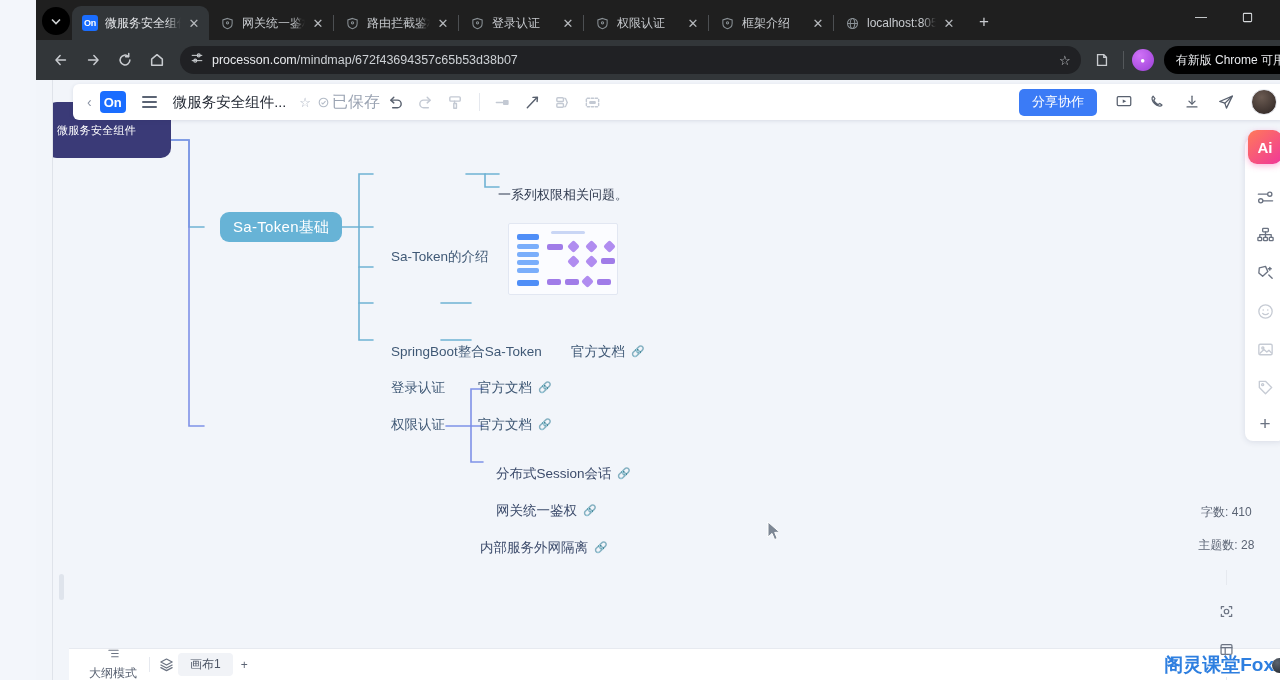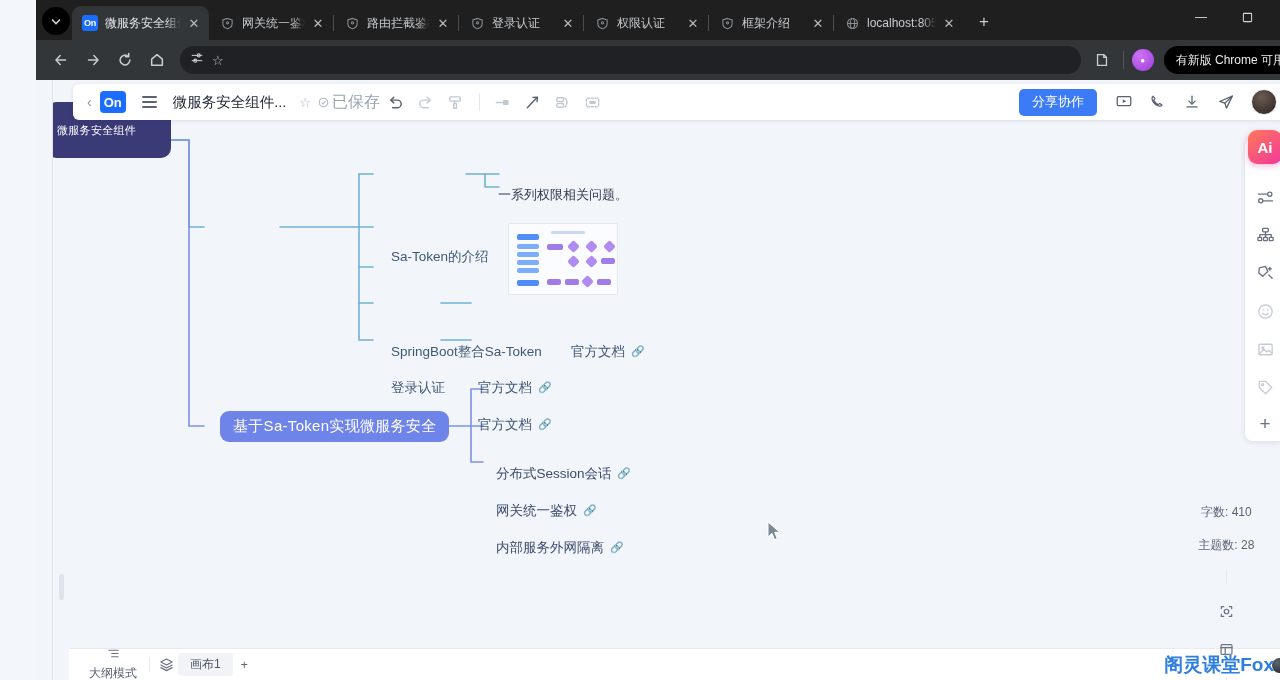--- a/index.html
+++ b/index.html
@@ -512,20 +512,21 @@
 
     <div class="urlbox">
       <span>
         <svg width="14" height="14" viewBox="0 0 16 16" fill="none" stroke="#c9ccd0" stroke-width="1.2">
             <line x1="2" y1="5" x2="14" y2="5"></line>
             <line x1="2" y1="11" x2="14" y2="11"></line>
             <circle cx="10" cy="5" r="1.7"></circle>
             <circle cx="6" cy="11" r="1.7"></circle>
           </svg>
       </span>
+      <span class="url-text"><span class="host">processon.com</span><span>/mindmap/672f43694357c65b53d38b07</span></span>
       <span class="star">☆</span>
     </div>
 
     <div class="extbtn">
       <svg width="16" height="16" viewBox="0 0 18 18">
           <path d="M4 3h7l3 3v9H4z"></path>
           <path d="M11 3v3h3"></path>
         </svg>
     </div>
     <div class="vsep"></div>
@@ -566,20 +567,21 @@
               <path d="M388 260 H418" stroke="#6fb2d4"></path>
 
               <path d="M393 346 H418 V309 H430" stroke="#7f92e8"></path>
               <path d="M418 346 H430" stroke="#7f92e8"></path>
               <path d="M418 346 V382 H430" stroke="#7f92e8"></path>
             </g>
           </svg>
 
           <div class="node node-root">微服务安全组件</div>
 
+          <div class="node node-l1-cyan">Sa-Token基础</div>
 
           <div class="leaf cy" style="left:338px; top:168px;">
             <span>Sa-Token的介绍</span>
           </div>
 
           <div class="mm-image">
             <div class="chip" style="left:8px;top:10px;width:22px;height:6px;background:#4f8ef7;"></div>
             <div class="chip" style="left:8px;top:20px;width:22px;height:5px;background:#7aaefb;"></div>
             <div class="chip" style="left:8px;top:28px;width:22px;height:5px;background:#7aaefb;"></div>
             <div class="chip" style="left:8px;top:36px;width:22px;height:5px;background:#7aaefb;"></div>
@@ -616,31 +618,30 @@
           </div>
 
           <div class="leaf cy" style="left:338px; top:336px;">
             <span>权限认证</span>
           </div>
           <div class="leaf cy" style="left:425px; top:336px;">
             <span>官方文档</span>
             <span class="linkicon">🔗</span>
           </div>
 
-          <div class="node node-l1-blue">基于Sa-Token实现微服务安全</div>
 
           <div class="leaf bl" style="left:443px; top:385px;align-items:center;">
             <span>分布式Session会话</span>
             <span class="linkicon">🔗</span>
           </div>
           <div class="leaf bl" style="left:443px; top:422px;">
             <span>网关统一鉴权</span>
             <span class="linkicon">🔗</span>
           </div>
-          <div class="leaf bl" style="left:443px; top:459px;">
+          <div class="leaf bl" style="left:427px; top:459px;">
             <span>内部服务外网隔离</span>
             <span class="linkicon">🔗</span>
           </div>
         </div>
 
         <div class="topnote">
           <div class="l2">一系列权限相关问题。</div>
         </div>
 
         <div class="left-handle"></div>

